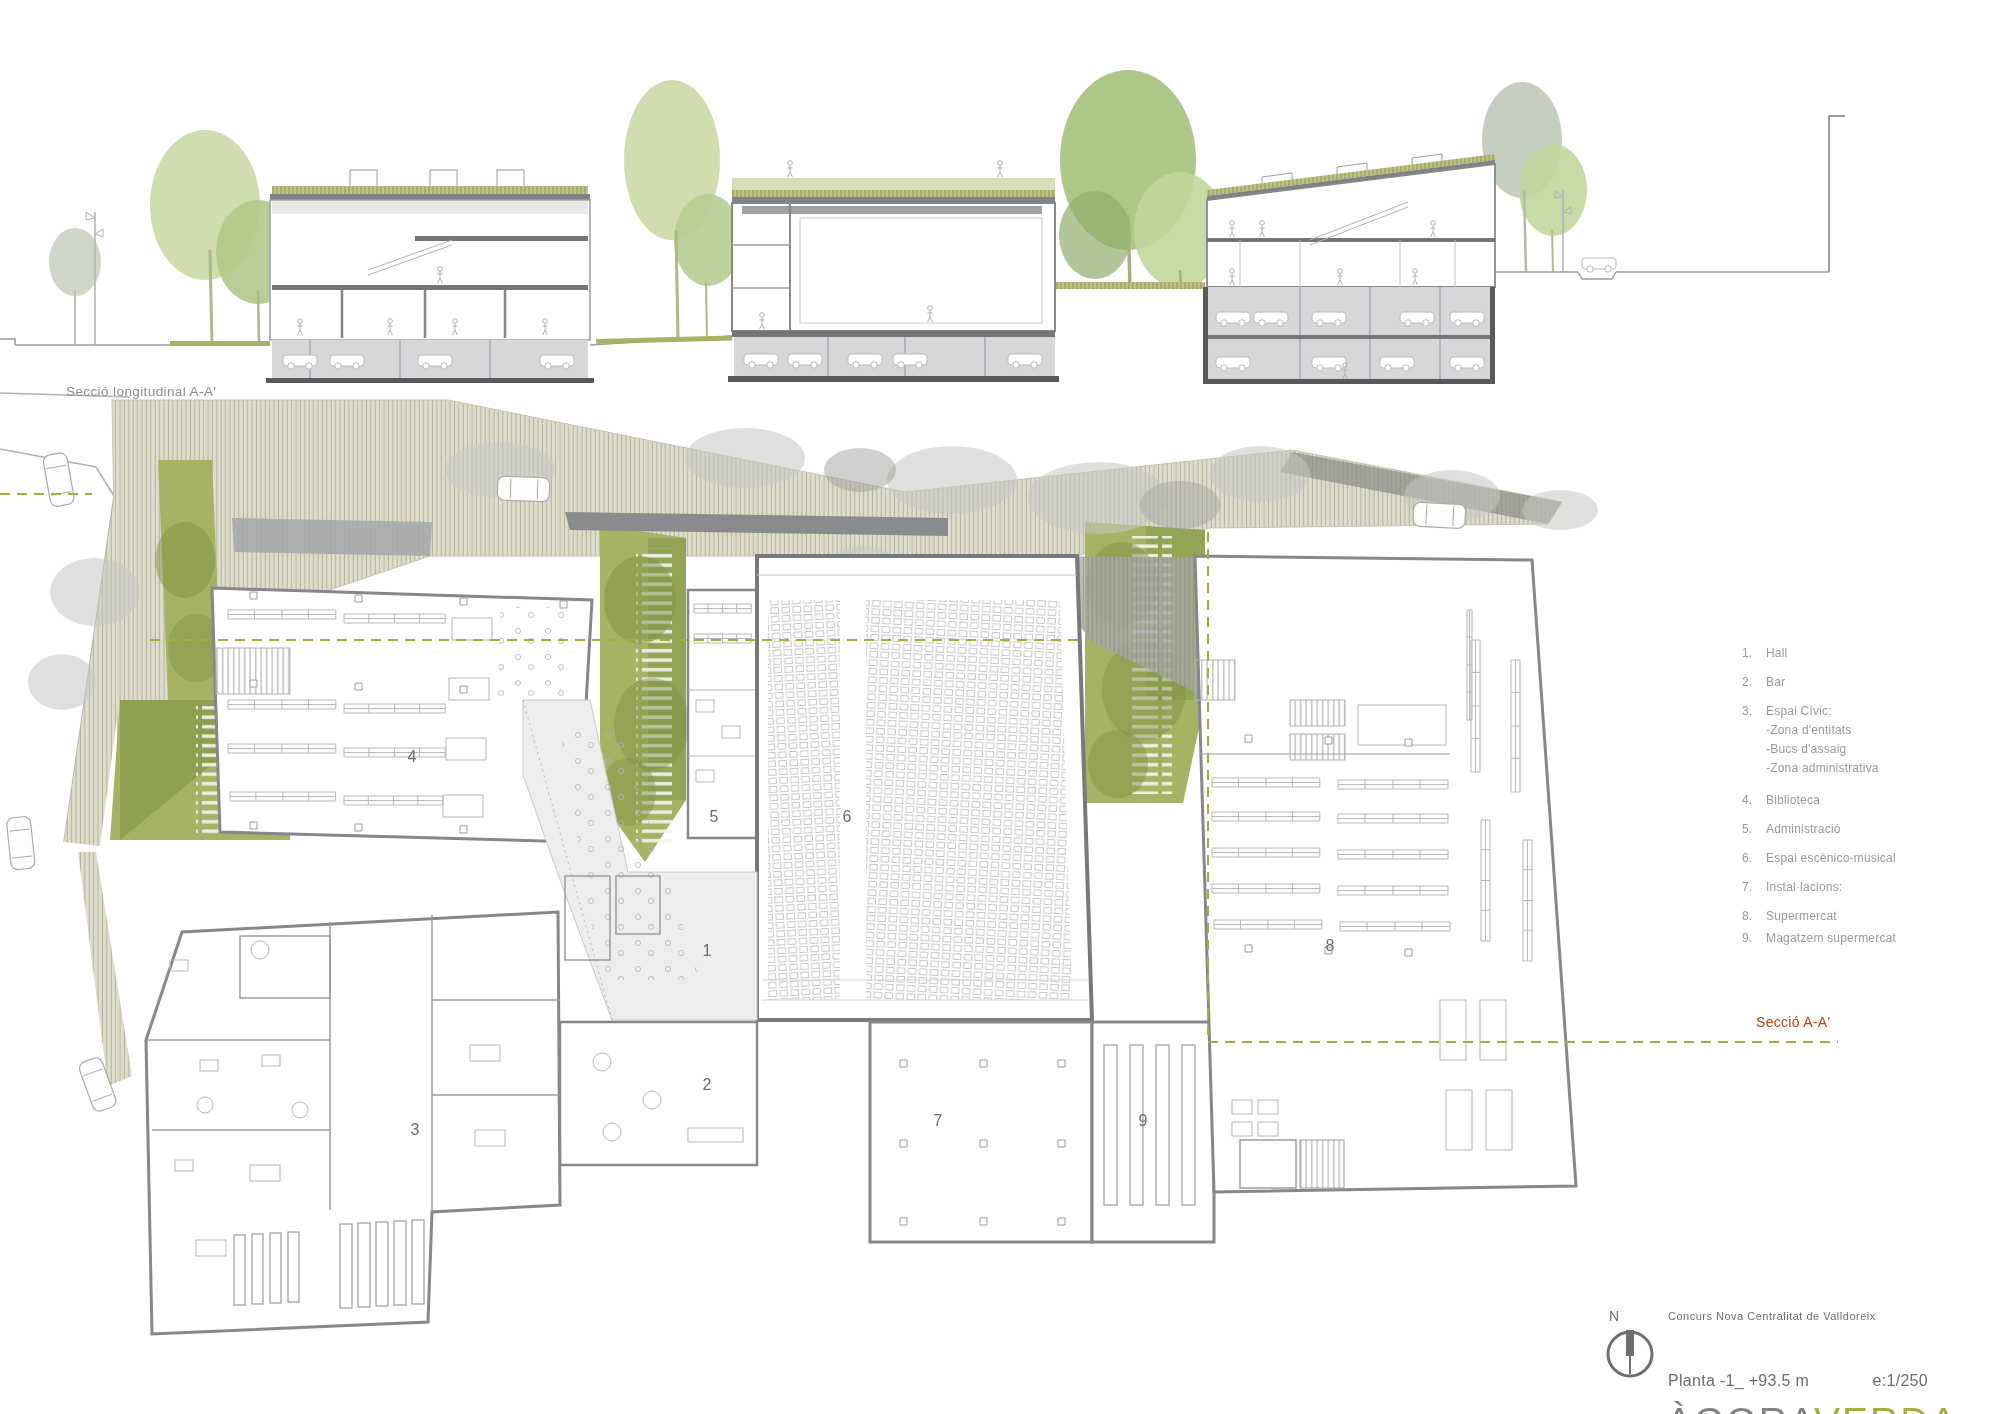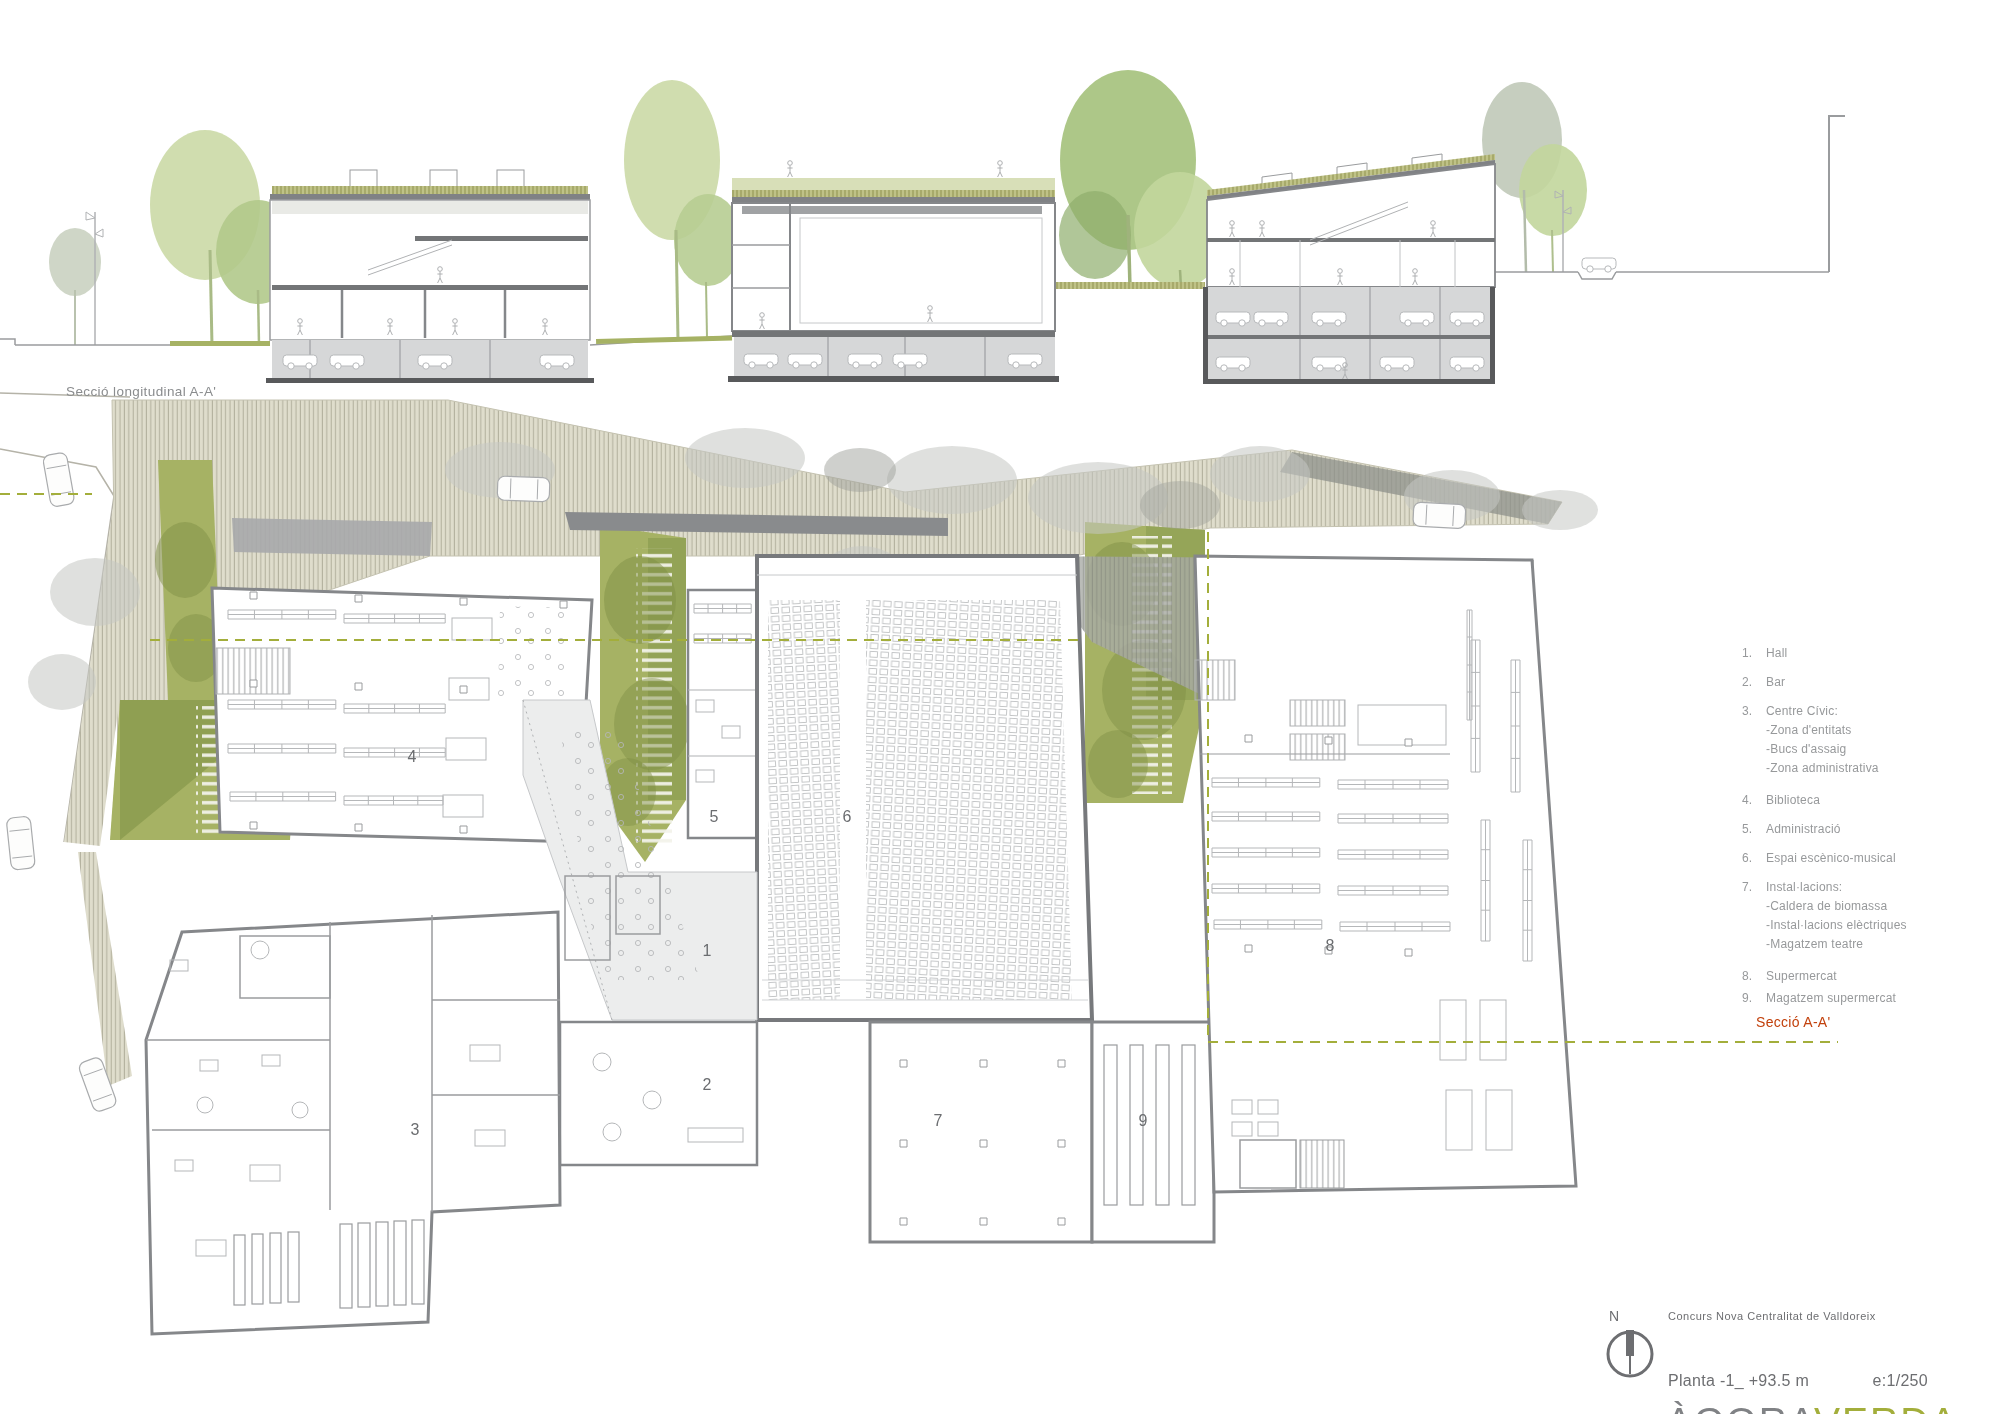--- a/index.html
+++ b/index.html
@@ -466,37 +466,32 @@
     <line x1="1630" y1="1356" x2="1630" y2="1374" stroke="#6d6e71" stroke-width="2"></line>
   </g>
 </svg>
 
 <div class="caption">Secció longitudinal A-A'</div>
 
 <div class="legend">
   <div class="lg-item"><span class="lg-num">1.</span><span>Hall</span></div>
   <div class="lg-item"><span class="lg-num">2.</span><span>Bar</span></div>
   <div class="lg-item">
-    <span class="lg-num">3.</span><span>Centre Cívic:</span>
+    <span class="lg-num">3.</span><span>Espai Cívic:</span>
     <div class="lg-subwrap">
       <div class="lg-sub">-Zona d'entitats</div>
       <div class="lg-sub">-Bucs d'assaig</div>
       <div class="lg-sub">-Zona administrativa</div>
     </div>
   </div>
   <div class="lg-item"><span class="lg-num">4.</span><span>Biblioteca</span></div>
   <div class="lg-item"><span class="lg-num">5.</span><span>Administració</span></div>
   <div class="lg-item"><span class="lg-num">6.</span><span>Espai escènico-musical</span></div>
   <div class="lg-item">
     <span class="lg-num">7.</span><span>Instal·lacions:</span>
-    <div class="lg-subwrap">
-      <div class="lg-sub">-Caldera de biomassa</div>
-      <div class="lg-sub">-Instal·lacions elèctriques</div>
-      <div class="lg-sub">-Magatzem teatre</div>
-    </div>
   </div>
   <div class="lg-item tight"><span class="lg-num">8.</span><span>Supermercat</span></div>
   <div class="lg-item"><span class="lg-num">9.</span><span>Magatzem supermercat</span></div>
 </div>
 
 <div class="sec-marker">Secció A-A'</div>
 
 <span class="pnum" style="left:707px;top:951px">1</span>
 <span class="pnum" style="left:707px;top:1085px">2</span>
 <span class="pnum" style="left:415px;top:1130px">3</span>

